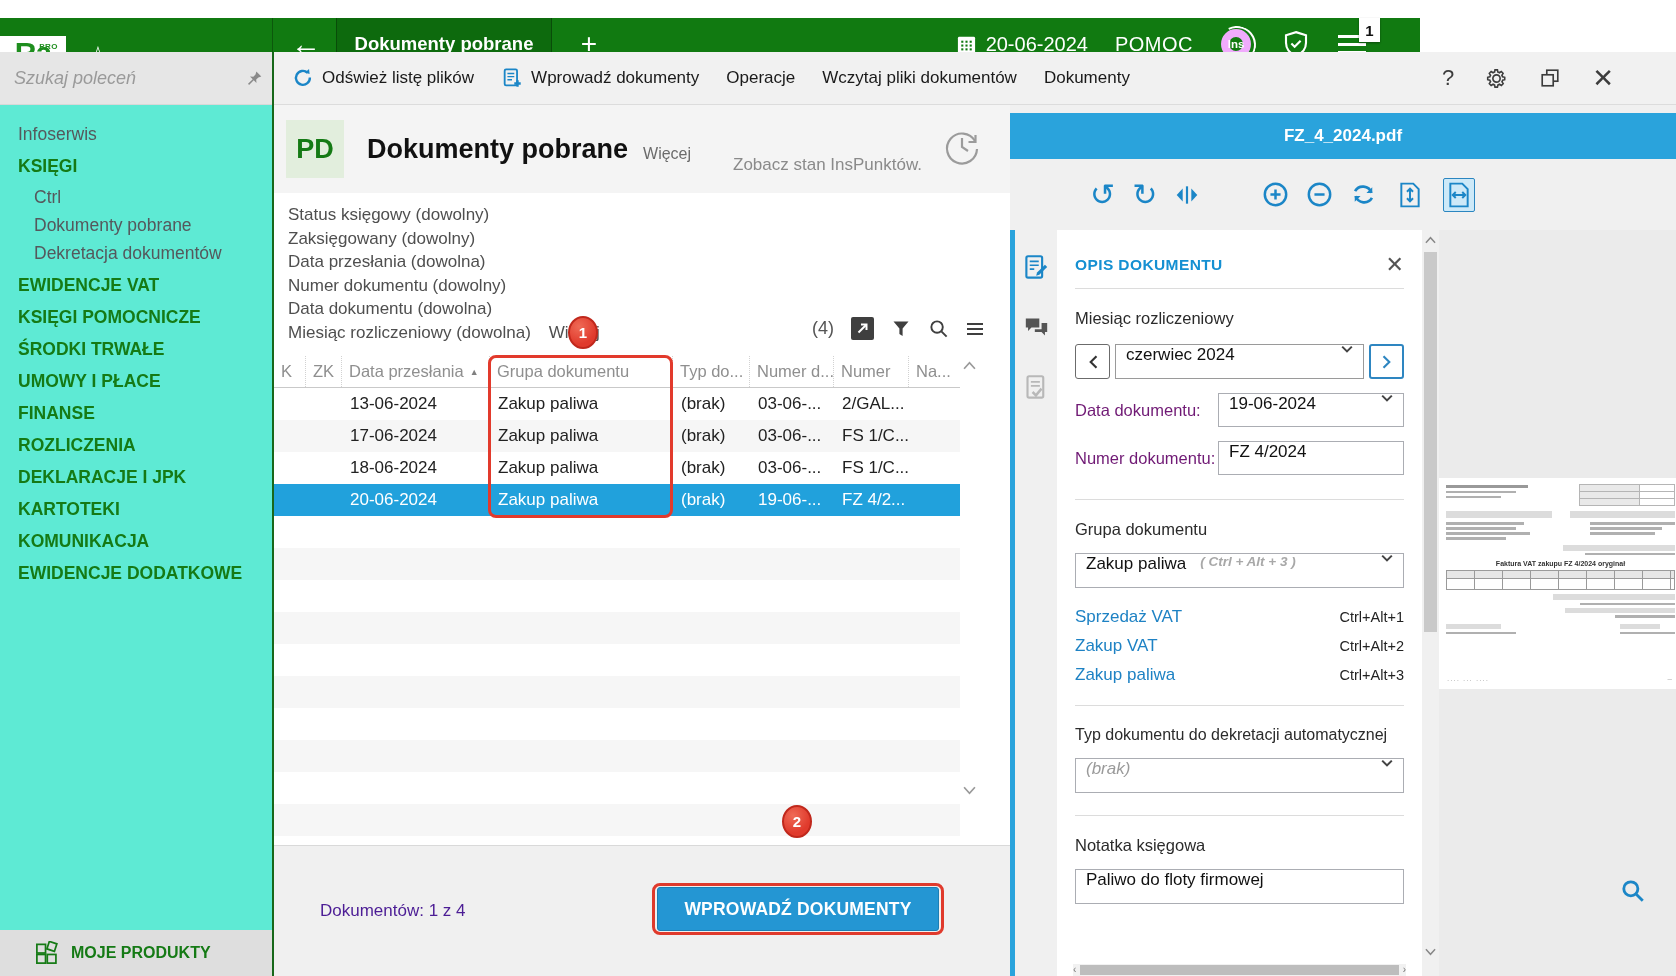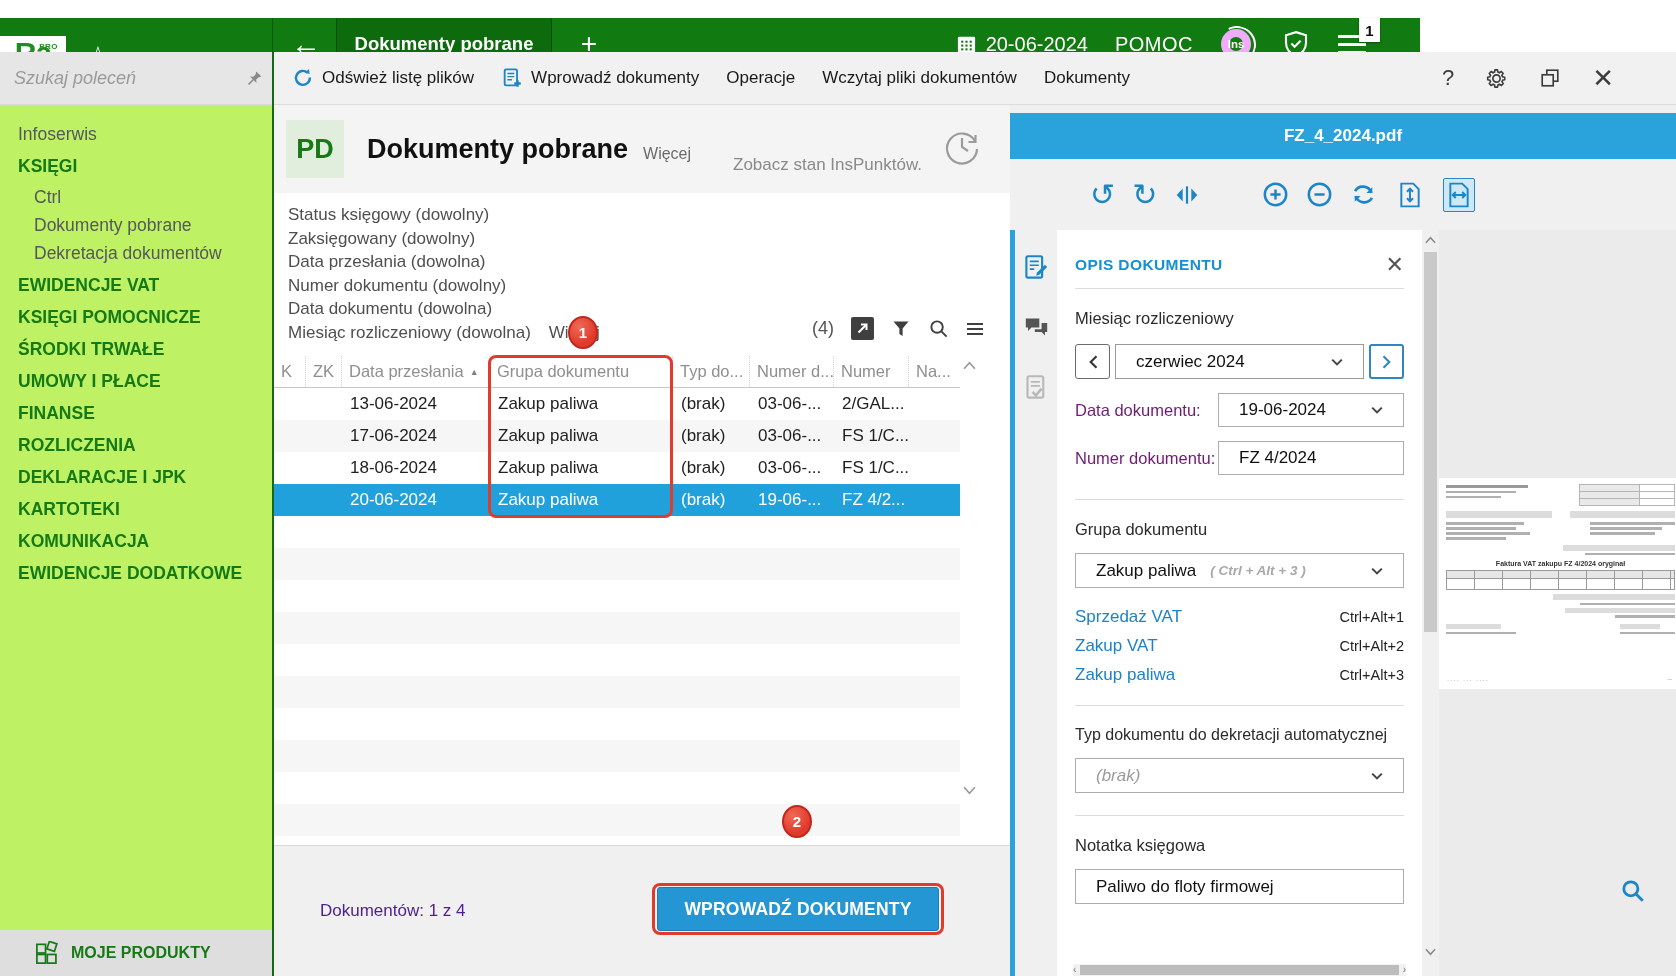--- a/index.html
+++ b/index.html
@@ -29,21 +29,21 @@
 
   
   .cmdbar{position:absolute;left:272px;top:52px;width:1404px;height:53px;background:#f1f1f1;border-bottom:1px solid #dcdcdc;display:flex;align-items:center}
   .cmdbar-items{display:flex;align-items:center;gap:27px;padding-left:20px}
   .tb-item{display:flex;align-items:center;gap:8px;font-size:17px;color:#1a1a1a;white-space:nowrap}
   .cmdbar-right{position:absolute;right:62px;display:flex;align-items:center;gap:31px;color:#3c3c3c}
   .win-help{font-size:22px;color:#3c3c3c}
   .win-close{font-size:26px;font-weight:300;color:#3c3c3c;line-height:20px}
 
   
-  .sidebar{position:absolute;left:0;top:52px;width:272px;height:924px;background:#bef264}
+  .sidebar{position:absolute;left:0;top:52px;width:272px;height:924px;background:#5eead4}
   .side-search{height:53px;background:#e6e6e6;border-bottom:1px solid #d8d8d8;display:flex;align-items:center;padding:0 12px 0 14px}
   .side-search input{flex:1;border:none;background:transparent;outline:none;font-family:inherit;font-size:18px;color:#444}
   .side-search input::placeholder{font-style:italic;color:#9a9a9a}
   .side-nav{padding-top:16px}
   .side-item{padding-left:18px;font-size:17.5px;line-height:26px;color:#55585c;cursor:default}
   .side-item.plain{margin-bottom:4px}
   .side-item.sub{padding-left:34px;margin-bottom:2px}
   .side-item.section{color:#157a15;font-weight:bold;margin-top:6px;margin-bottom:5px}
   .side-footer{position:absolute;left:0;bottom:0;width:272px;height:46px;background:#dedede;display:flex;align-items:center;gap:12px;padding-left:34px;color:#157a15;font-weight:bold;font-size:16px}
   .green-divider{position:absolute;left:272px;top:52px;width:2px;height:924px;background:#18681a;z-index:5}
@@ -102,21 +102,21 @@
   .form-panel{width:365px;background:#fff;padding:20px 18px 0 18px;position:relative}
   .fp-head{display:flex;align-items:center;justify-content:space-between;margin-top:6px}
   .fp-title{color:#1590d2;font-weight:bold;font-size:15.5px;letter-spacing:.4px}
   .fp-close{font-size:22px;color:#555;font-weight:300;line-height:16px}
   .hr{border-top:1px solid #dcdcdc;margin-top:14px}
   .fp-label{font-size:16.5px;color:#2b2b2b;margin-top:20px}
   .month-row{display:flex;gap:5px;margin-top:16px;height:35px}
   .nav-btn{width:35px;height:35px;background:#fff;display:flex;align-items:center;justify-content:center;border-radius:3px}
   .nav-prev{border:1px solid #6b6b6b}
   .nav-next{border:2px solid #2e86c1}
-  .select{background:#fff;border:1px solid #9a9a9a;display:flex;align-items:center;justify-content:space-between;padding:0 20px;font-size:17px;color:#111}
+  .select{background:#fff;border:1px solid #9a9a9a;display:flex;align-items:flex-start;justify-content:space-between;padding:0 10px;font-size:17px;color:#111}
   .month-select{flex:1}
   .field-row{display:flex;align-items:center;margin-top:14px}
   .field-row .fl{flex:1;font-size:16.5px;color:#701a75}
   .field-box{width:186px;height:34px;border:1px solid #abadb3}
   .group-select{height:35px;margin-top:14px;border-color:#abadb3}
   .group-hint{font-style:italic;font-weight:bold;font-size:13.5px;color:#a8a8a8;flex:1;margin-left:14px}
   .glink-row{display:flex;align-items:center;justify-content:space-between;height:29px}
   .glinks{margin-top:14px}
   .glink{color:#1e82c4;font-size:17px}
   .gshort{color:#222;font-size:14.5px}

